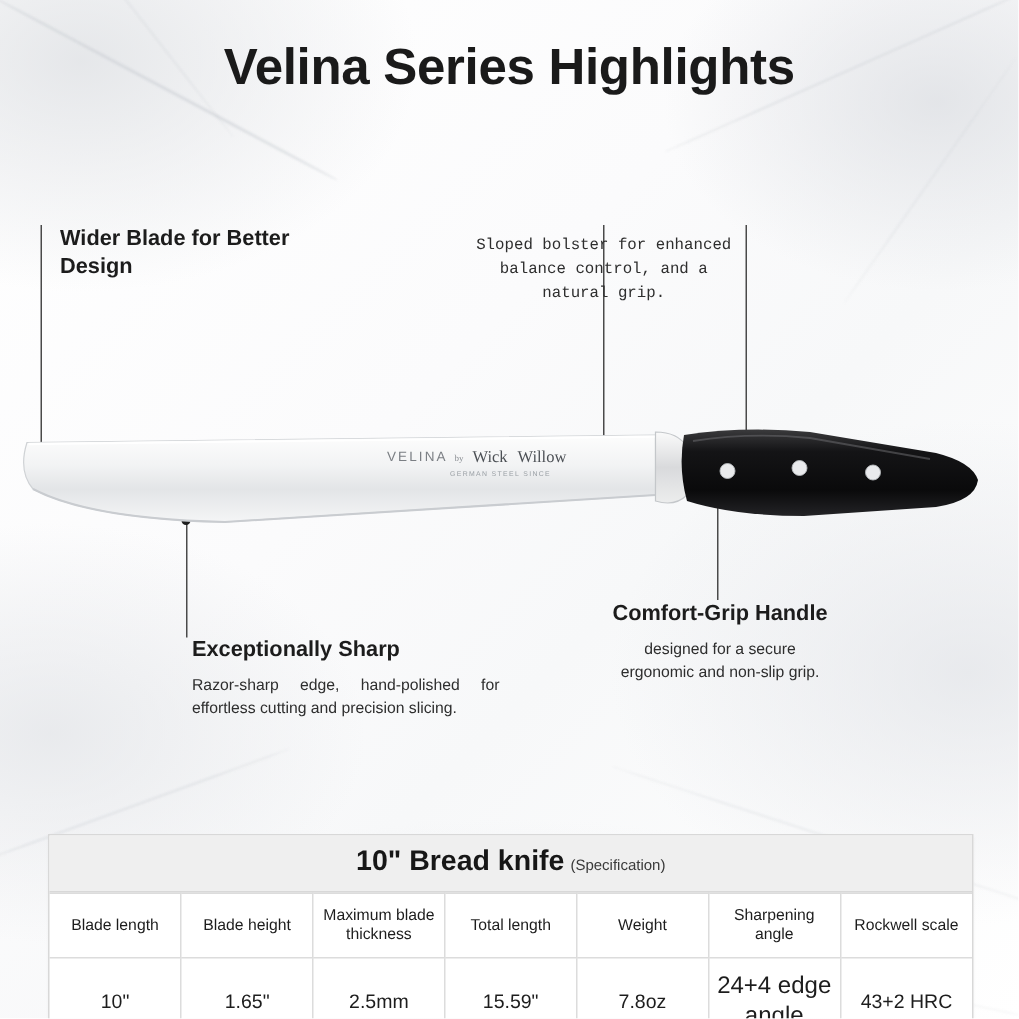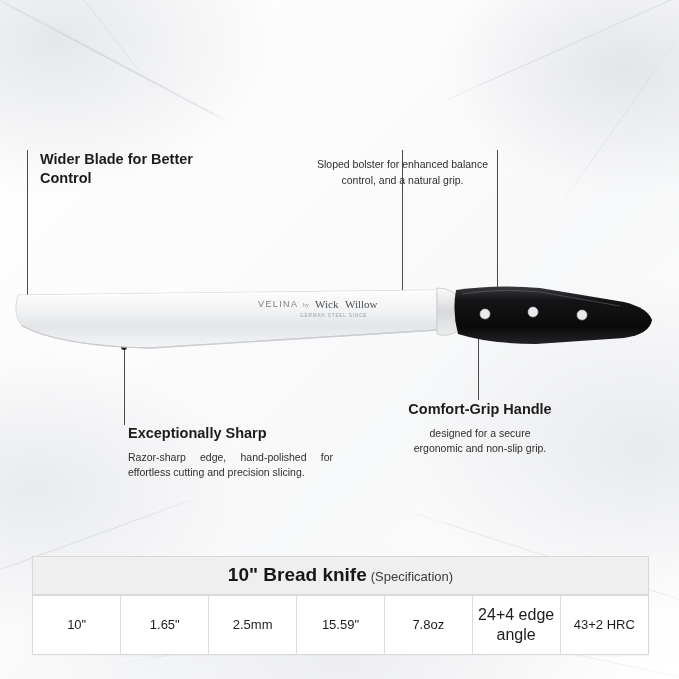--- a/index.html
+++ b/index.html
@@ -69,21 +69,21 @@
     font-size: 10.5px;
     color: #2e2e2e;
     line-height: 1.5;
     text-align: justify;
   }
 
   
   #f1 { left: 40px; top: 150px; width: 185px; }
   
   #f2 { left: 310px; top: 150px; width: 185px; text-align: center; }
-  #f2 .fb { text-align: center; }
+  #f2 .fb { text-align: center; font-family: Liberation Mono, monospace; }
   
   #f3 { left: 506px; top: 150px; width: 155px; }
   
   #f4 { left: 128px; top: 424px; width: 205px; }
   
   #f5 { left: 405px; top: 400px; width: 150px; text-align: center; }
   #f5 .fb { text-align: center; }
 
   .leader {
     position: absolute;
@@ -115,21 +115,21 @@
     text-align: center;
     padding: 7px 0 8px;
     border-bottom: 1px solid #d8d8d8;
   }
   .spec-head .t {
     font-size: 19px;
     font-weight: bold;
     color: #171717;
   }
   .spec-head .s {
-    font-size: 13px;
+    font-size: 10px;
     color: #3a3a3a;
     margin-left: 4px;
   }
   table.spec-table {
     border-collapse: collapse;
     width: 100%;
     table-layout: fixed;
   }
   table.spec-table td {
     border: 1px solid #dcdcdc;
@@ -161,36 +161,37 @@
 
   <div class="vein v1"></div>
   <div class="vein v2"></div>
   <div class="vein v3"></div>
   <div class="vein v4"></div>
   <div class="vein v5"></div>
   <div class="vein v6"></div>
   <div class="vein v7"></div>
   <div class="vein v8"></div>
 
+  <div class="title">Velina Series Highlights</div>
 
   <div class="leader" style="left:27px; top:150px; width:1px; height:162px;"></div>
   <div class="leader" style="left:27px; top:311px; width:28px; height:1px;"></div>
 
   <div class="leader" style="left:402px; top:150px; width:1px; height:148px;"></div>
 
   <div class="leader" style="left:497px; top:150px; width:1px; height:146px;"></div>
 
   <div class="leader" style="left:124px; top:347px; width:1px; height:78px;"></div>
   <div class="dot" style="left:121px; top:344px;"></div>
 
   <div class="leader" style="left:478px; top:322px; width:1px; height:78px;"></div>
   <div class="dot" style="left:475px; top:319px;"></div>
 
   <div class="feature" id="f1">
-    <div class="fh">Wider Blade for Better Control</div>
+    <div class="fh">Wider Blade for Better Design</div>
   </div>
 
   <div class="feature" id="f2">
     <div class="fb">Sloped bolster for enhanced balance control, and a natural grip.</div>
   </div>
 
   <div class="feature" id="f3">
   </div>
 
   <div class="feature" id="f4">
@@ -245,20 +246,29 @@
     <text x="345" y="40" font-family="Liberation Serif, serif" font-size="11" fill="#4c5055">Willow</text>
     <text x="300" y="49" font-family="Liberation Sans, sans-serif" font-size="4.6" letter-spacing="0.9" fill="#9aa0a5">GERMAN STEEL SINCE</text>
   </svg>
 
   <div class="spec">
     <div class="spec-head">
       <span class="t">10" Bread knife</span><span class="s">(Specification)</span>
     </div>
     <table class="spec-table">
       <tbody>
+          <tr class="hrow">
+        <td>Blade length</td>
+        <td>Blade height</td>
+        <td>Maximum blade thickness</td>
+        <td>Total length</td>
+        <td>Weight</td>
+        <td>Sharpening angle</td>
+        <td>Rockwell scale</td>
+      </tr>
       <tr class="vrow">
         <td>10"</td>
         <td>1.65"</td>
         <td>2.5mm</td>
         <td>15.59"</td>
         <td>7.8oz</td>
         <td class="small">24+4 edge angle</td>
         <td>43+2 HRC</td>
       </tr>
     </tbody>

